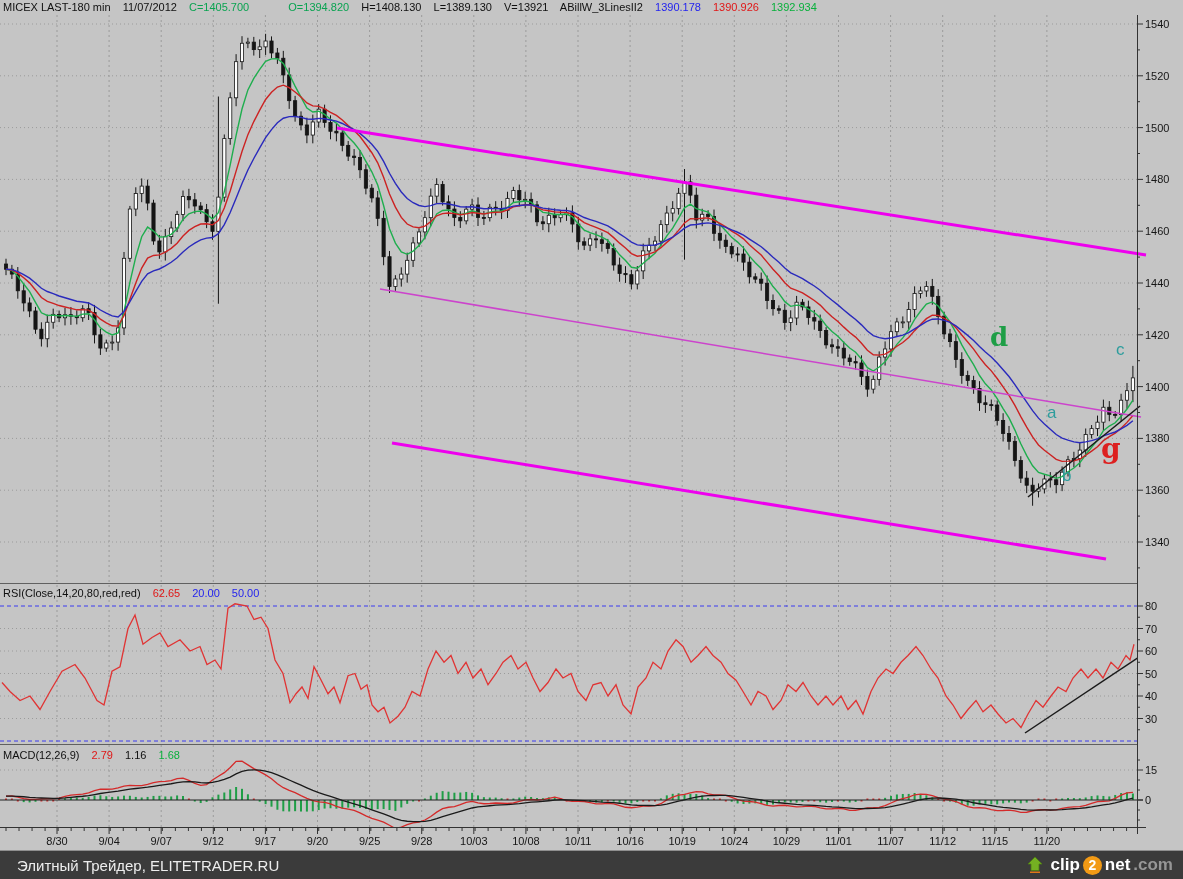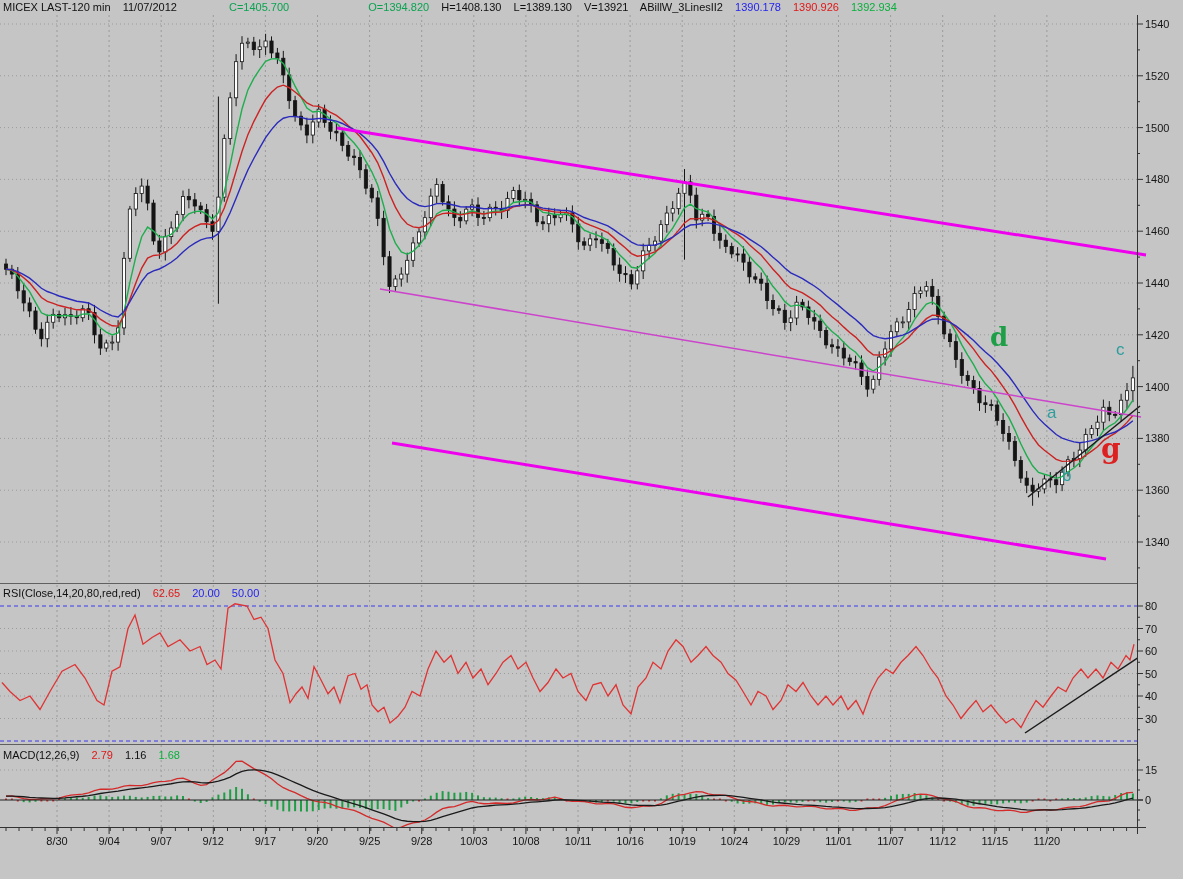--- a/index.html
+++ b/index.html
@@ -2,21 +2,21 @@
 <html><head>
 <meta charset="utf-8">
 <style>
   html,body{margin:0;padding:0;background:#888;}
   .screen{position:relative;width:1183px;height:879px;background:#c5c5c5;
           font-family:"Liberation Sans",sans-serif;overflow:hidden;}
   svg#chart-svg{position:absolute;left:0;top:0;}
   .panel-hdr{position:absolute;left:3px;font-size:11px;color:#101010;white-space:nowrap;z-index:5;letter-spacing:0;}
   .panel-hdr span{margin-right:9px;}
   .gap-wide{margin-right:36px !important;}
-  .grn{color:#0aa351;margin-left:40px;}
+  .grn{color:#0aa351;}
   .grn2{color:#09b03c;}
   .blu{color:#2424ee;text-align:right;}
   .red{color:#e01717;}
   .blk{color:#101010;}
   .footer{position:absolute;left:0;bottom:0;width:1183px;height:29px;background:#3b3b3b;
           border-top:1px solid #8f8f8f;box-sizing:border-box;display:flex;align-items:center;
           justify-content:space-between;padding:0 10px 0 17px;z-index:6;}
   .caption{color:#ededed;font-size:15px;}
   .logo{display:flex;align-items:center;gap:3px;font-weight:bold;font-size:17px;cursor:pointer;}
   .lg-white{color:#ffffff;}
@@ -866,21 +866,21 @@
       <text x="890.6" y="845" fill="#161616" font-size="11" text-anchor="middle" font-family="&quot;Liberation Sans&quot;, sans-serif">11/07</text>
       <line x1="942.7" y1="827" x2="942.7" y2="834" stroke="#333" stroke-width="1"></line>
       <text x="942.7" y="845" fill="#161616" font-size="11" text-anchor="middle" font-family="&quot;Liberation Sans&quot;, sans-serif">11/12</text>
       <line x1="994.8000000000001" y1="827" x2="994.8000000000001" y2="834" stroke="#333" stroke-width="1"></line>
       <text x="994.8000000000001" y="845" fill="#161616" font-size="11" text-anchor="middle" font-family="&quot;Liberation Sans&quot;, sans-serif">11/15</text>
       <line x1="1046.9" y1="827" x2="1046.9" y2="834" stroke="#333" stroke-width="1"></line>
       <text x="1046.9" y="845" fill="#161616" font-size="11" text-anchor="middle" font-family="&quot;Liberation Sans&quot;, sans-serif">11/20</text>
     </svg>
 
   <div class="panel-hdr" style="top:1px">
-    <span class="blk">MICEX LAST-120 min</span>
+    <span class="blk">MICEX LAST-180 min</span>
     <span class="blk">11/07/2012</span>
     <span class="grn gap-wide">C=1405.700</span>
     <span class="grn">O=1394.820</span>
     <span class="blk">H=1408.130</span>
     <span class="blk">L=1389.130</span>
     <span class="blk">V=13921</span>
     <span class="blk">ABillW_3LinesII2</span>
     <span class="blu">1390.178</span>
     <span class="red">1390.926</span>
     <span class="grn2">1392.934</span>
@@ -893,13 +893,28 @@
     <span class="blu">50.00</span>
   </div>
 
   <div class="panel-hdr" style="top:749px">
     <span class="blk">MACD(12,26,9)</span>
     <span class="red">2.79</span>
     <span class="blk">1.16</span>
     <span class="grn2">1.68</span>
   </div>
 
+  <div class="footer">
+    <span class="caption">Элитный Трейдер, ELITETRADER.RU</span>
+    <span class="logo">
+      <svg width="22" height="18" viewBox="0 0 22 18">
+        <path d="M4 17 L14 17 L14 15.5 L4 15.5 Z" fill="#e07818"></path>
+        <path d="M5 14.5 L5 8 L2 8 L9 1 L16 8 L13 8 L13 14.5 Z" fill="#74b122" stroke="#4f7d12" stroke-width="0.8"></path>
+      </svg>
+      <span class="lg-white">clip</span>
+      <span class="lg-two">
+          <span>2</span>
+        </span>
+      <span class="lg-white">net</span>
+      <span class="lg-com">.com</span>
+    </span>
+  </div>
 </div>
 
 </body></html>

